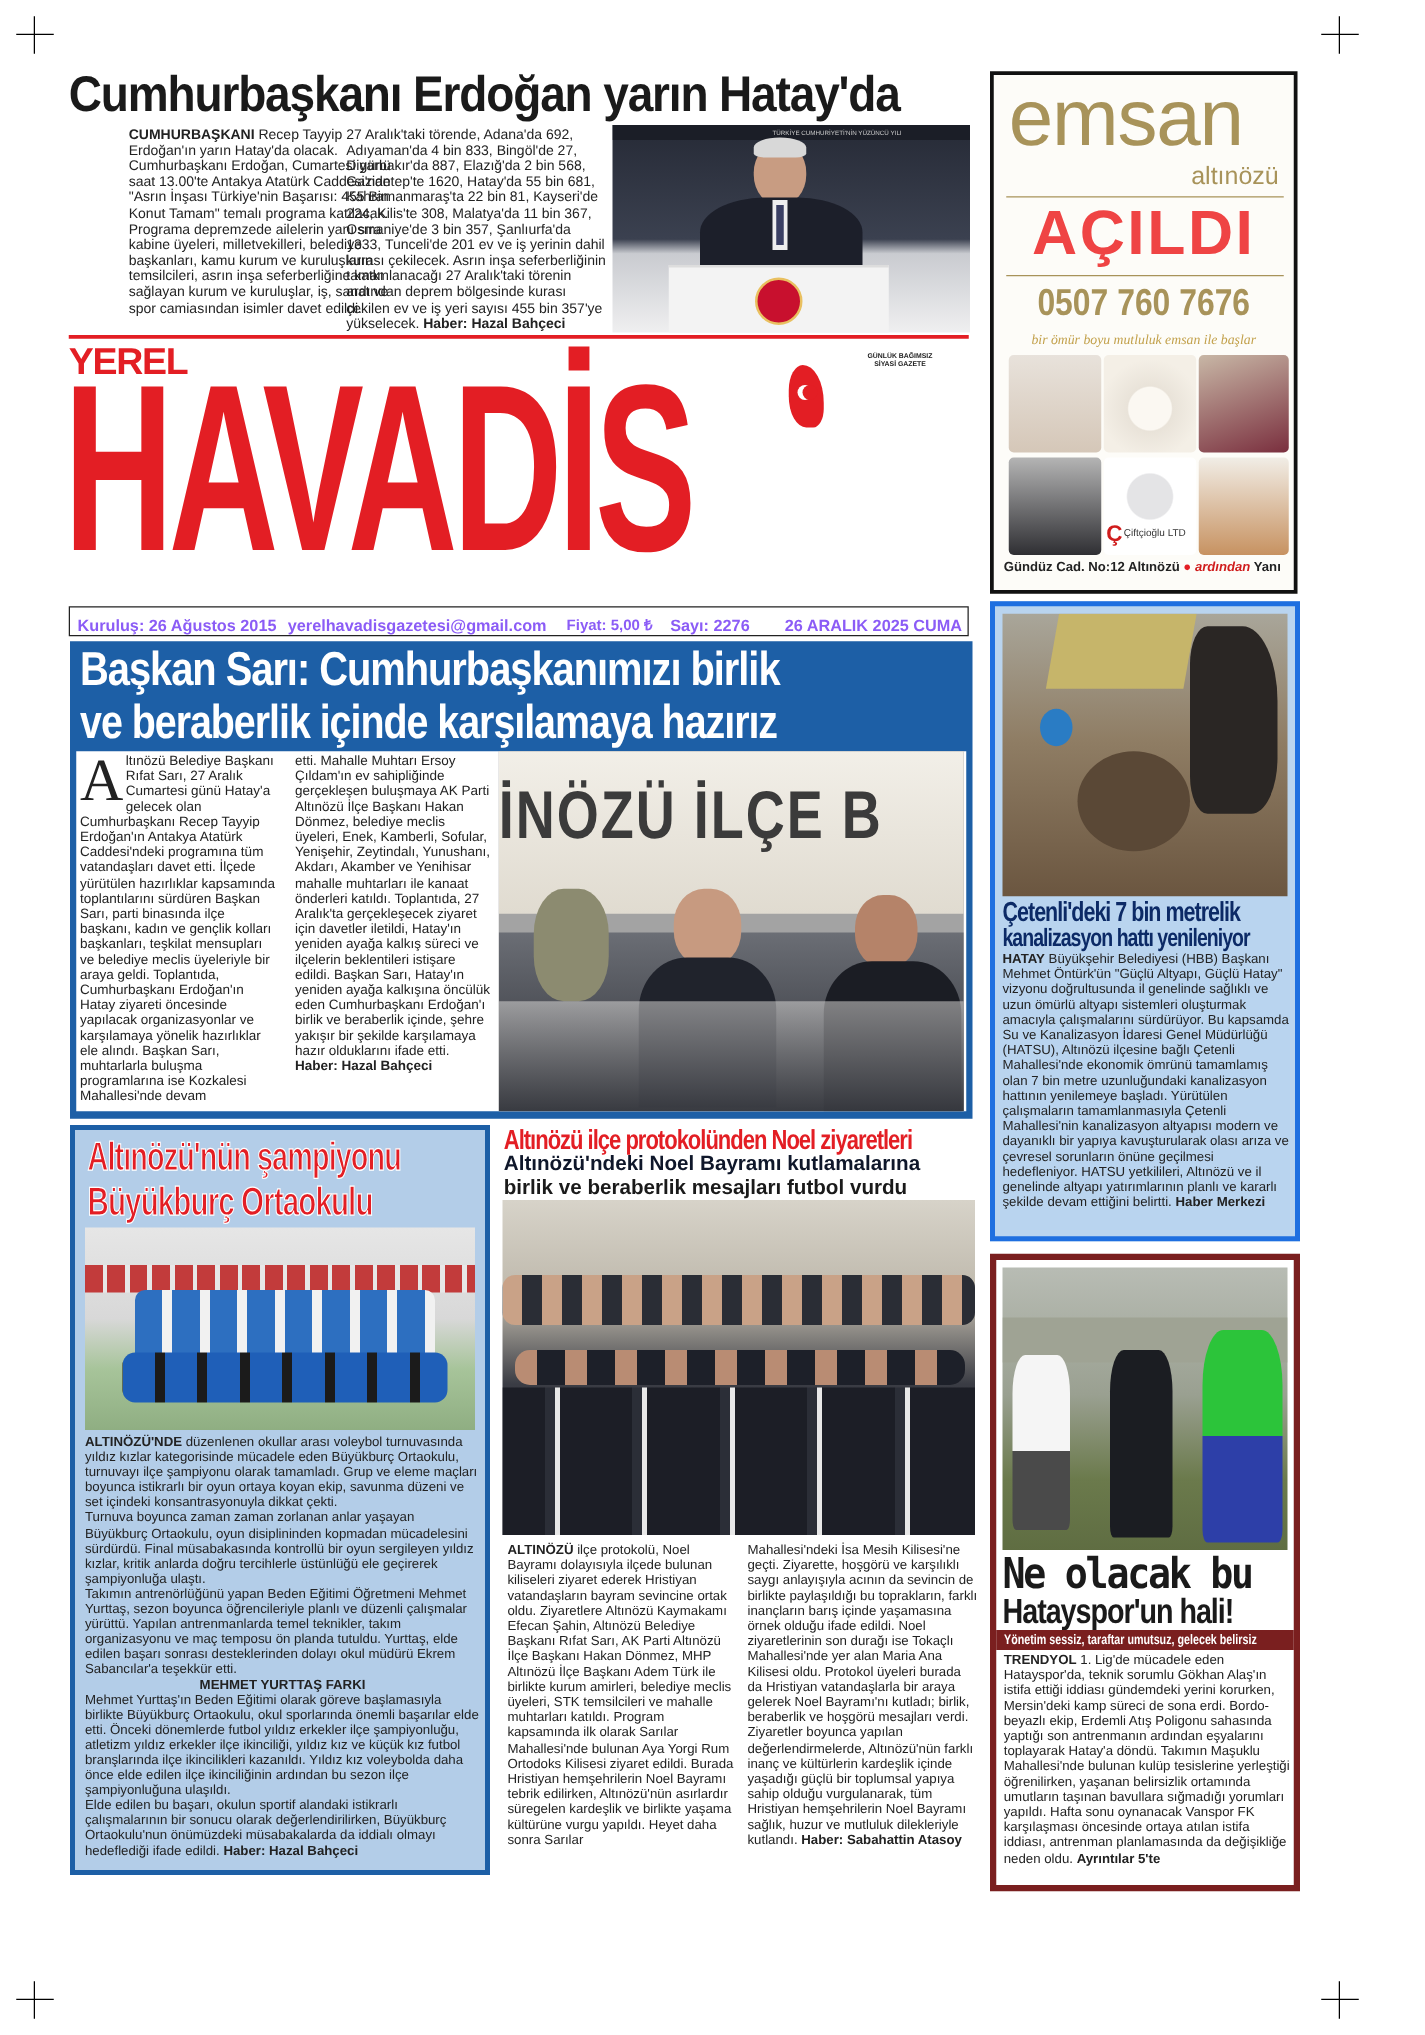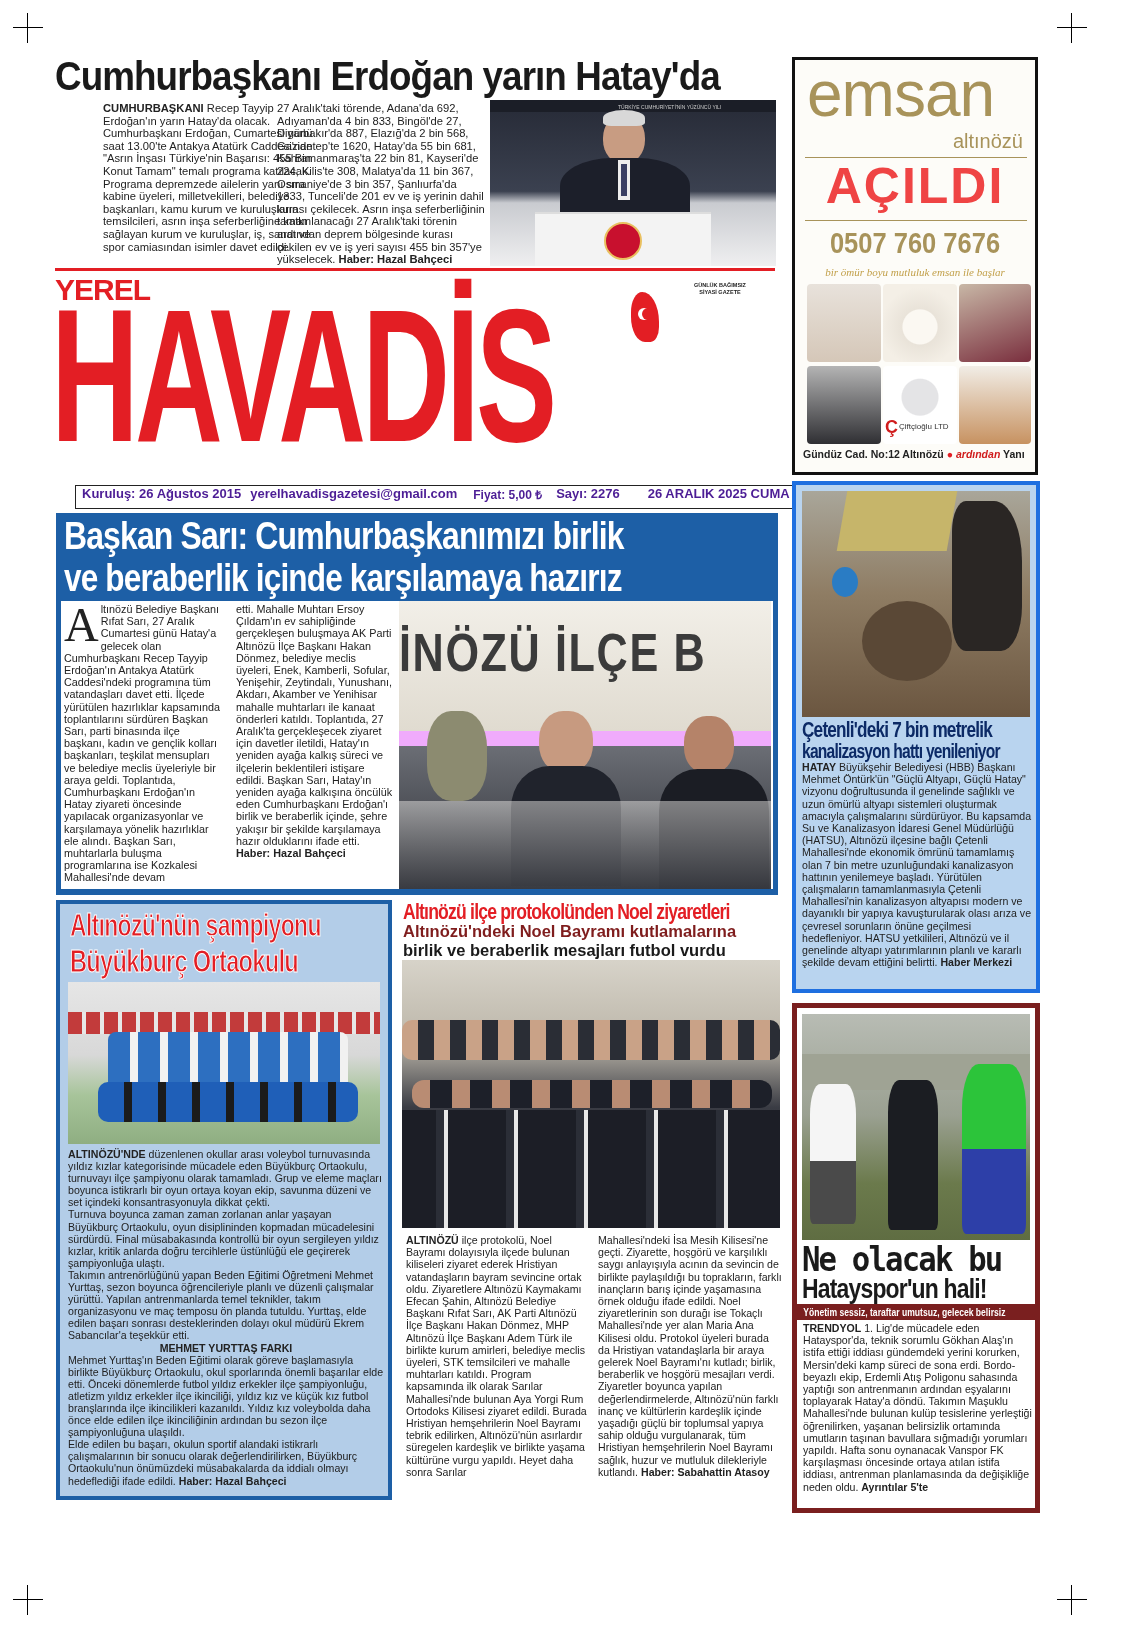--- a/index.html
+++ b/index.html
@@ -8,21 +8,21 @@
 .abs{position:absolute;}
 .crop{position:absolute;width:30px;height:30px;}
 .crop:before,.crop:after{content:"";position:absolute;background:#000;}
 .crop:before{left:14px;top:0;width:1px;height:30px;}
 .crop:after{top:14px;left:0;height:1px;width:30px;}
 .hl-main{font-family:"Liberation Sans",sans-serif;font-weight:900;font-stretch:condensed;letter-spacing:-1px;transform-origin:left top;white-space:nowrap;}
 .body-text{font-size:11.2px;line-height:12.6px;color:#222;}
 .body-text b{font-weight:bold;}
 .col{position:absolute;}
 .photo{position:absolute;overflow:hidden;}
-.masthead-bar{position:absolute;border:1.5px solid #222;display:flex;align-items:flex-start;font-size:13px;font-weight:bold;color:#4c1d95;font-family:"Liberation Sans Narrow","Liberation Sans",sans-serif;margin-left:20px;}
+.masthead-bar{position:absolute;border:1.5px solid #222;display:flex;align-items:flex-end;font-size:13px;font-weight:bold;color:#8b5cf6;font-family:"Liberation Sans Narrow","Liberation Sans",sans-serif;}
 </style>
 </head>
 <body>
 
 <div class="crop" style="left:13px;top:13px;"></div>
 <div class="crop" style="left:1057px;top:13px;"></div>
 <div class="crop" style="left:13px;top:1585px;"></div>
 <div class="crop" style="left:1057px;top:1585px;"></div>
 
 <div class="abs" style="left:55px;top:54px;width:725px;height:220px;">
@@ -107,21 +107,21 @@
 
   <div class="abs" style="left:5px;top:88px;width:712px;height:288px;background:#fff;"></div>
 
   <div class="col body-text" style="left:8px;top:90px;width:158px;font-size:10.8px;line-height:12.2px;">
     <span style="float:left;font-size:48px;line-height:40px;font-family:'Liberation Serif',serif;margin-right:2px;margin-top:2px;">A</span><span>ltınözü Belediye Başkanı Rıfat Sarı, 27 Aralık Cumartesi günü Hatay'a gelecek olan Cumhurbaşkanı Recep Tayyip Erdoğan'ın Antakya Atatürk Caddesi'ndeki programına tüm vatandaşları davet etti. İlçede yürütülen hazırlıklar kapsamında toplantılarını sürdüren Başkan Sarı, parti binasında ilçe başkanı, kadın ve gençlik kolları başkanları, teşkilat mensupları ve belediye meclis üyeleriyle bir araya geldi. Toplantıda, Cumhurbaşkanı Erdoğan'ın Hatay ziyareti öncesinde yapılacak organizasyonlar ve karşılamaya yönelik hazırlıklar ele alındı. Başkan Sarı, muhtarlarla buluşma programlarına ise Kozkalesi Mahallesi'nde devam</span>
   </div>
   <div class="col body-text" style="left:180px;top:90px;width:157px;font-size:10.8px;line-height:12.2px;">
     <span>etti. Mahalle Muhtarı Ersoy Çıldam'ın ev sahipliğinde gerçekleşen buluşmaya AK Parti Altınözü İlçe Başkanı Hakan Dönmez, belediye meclis üyeleri, Enek, Kamberli, Sofular, Yenişehir, Zeytindalı, Yunushanı, Akdarı, Akamber ve Yenihisar mahalle muhtarları ile kanaat önderleri katıldı. Toplantıda, 27 Aralık'ta gerçekleşecek ziyaret için davetler iletildi, Hatay'ın yeniden ayağa kalkış süreci ve ilçelerin beklentileri istişare edildi. Başkan Sarı, Hatay'ın yeniden ayağa kalkışına öncülük eden Cumhurbaşkanı Erdoğan'ı birlik ve beraberlik içinde, şehre yakışır bir şekilde karşılamaya hazır olduklarını ifade etti.</span> <b>Haber: Hazal Bahçeci</b>
   </div>
 
-  <div class="photo" style="left:343px;top:88px;width:372px;height:288px;background:#f0abfc;">
+  <div class="photo" style="left:343px;top:88px;width:372px;height:288px;background:#a3a3a3;">
     <div class="abs" style="left:0;top:0;width:100%;height:130px;background:linear-gradient(180deg,#f2efe8,#e0dbd0);"></div>
     <div class="abs" style="left:0;top:20px;font-size:54px;font-weight:900;color:#3b3b3b;letter-spacing:2px;white-space:nowrap;transform:scaleX(0.8);transform-origin:left top;">İNÖZÜ İLÇE B</div>
     <div class="abs" style="left:0;top:145px;width:100%;height:143px;background:linear-gradient(180deg,#6b6e75,#2a2c33);"></div>
     <div class="abs" style="left:28px;top:110px;width:60px;height:90px;border-radius:40%;background:#8c8b70;"></div>
     <div class="abs" style="left:140px;top:110px;width:54px;height:62px;border-radius:45%;background:#c79a80;"></div>
     <div class="abs" style="left:112px;top:165px;width:110px;height:120px;border-radius:35% 35% 0 0;background:#20232c;"></div>
     <div class="abs" style="left:285px;top:115px;width:50px;height:58px;border-radius:45%;background:#b58369;"></div>
     <div class="abs" style="left:260px;top:168px;width:110px;height:120px;border-radius:35% 35% 0 0;background:#1b1d24;"></div>
     <div class="abs" style="left:0;top:200px;width:100%;height:88px;background:linear-gradient(180deg,rgba(230,228,225,0.5),rgba(60,62,68,0.8));"></div>
   </div>
@@ -154,21 +154,21 @@
     <p>Turnuva boyunca zaman zaman zorlanan anlar yaşayan Büyükburç Ortaokulu, oyun disiplininden kopmadan mücadelesini sürdürdü. Final müsabakasında kontrollü bir oyun sergileyen yıldız kızlar, kritik anlarda doğru tercihlerle üstünlüğü ele geçirerek şampiyonluğa ulaştı.</p>
     <p>Takımın antrenörlüğünü yapan Beden Eğitimi Öğretmeni Mehmet Yurttaş, sezon boyunca öğrencileriyle planlı ve düzenli çalışmalar yürüttü. Yapılan antrenmanlarda temel teknikler, takım organizasyonu ve maç temposu ön planda tutuldu. Yurttaş, elde edilen başarı sonrası desteklerinden dolayı okul müdürü Ekrem Sabancılar'a teşekkür etti.</p>
     <p style="text-align:center;font-weight:bold;">MEHMET YURTTAŞ FARKI</p>
     <p>Mehmet Yurttaş'ın Beden Eğitimi olarak göreve başlamasıyla birlikte Büyükburç Ortaokulu, okul sporlarında önemli başarılar elde etti. Önceki dönemlerde futbol yıldız erkekler ilçe şampiyonluğu, atletizm yıldız erkekler ilçe ikinciliği, yıldız kız ve küçük kız futbol branşlarında ilçe ikincilikleri kazanıldı. Yıldız kız voleybolda daha önce elde edilen ilçe ikinciliğinin ardından bu sezon ilçe şampiyonluğuna ulaşıldı.</p>
     <p><span>Elde edilen bu başarı, okulun sportif alandaki istikrarlı çalışmalarının bir sonucu olarak değerlendirilirken, Büyükburç Ortaokulu'nun önümüzdeki müsabakalarda da iddialı olmayı hedeflediği ifade edildi.</span> <b>Haber: Hazal Bahçeci</b></p>
   </div>
 </div>
 
 <div class="abs" style="left:400px;top:898px;width:388px;height:615px;">
   <div class="abs hl-main" style="left:3px;top:2px;font-size:22px;line-height:24px;color:#e31e24;transform:scaleX(0.8);">Altınözü ilçe protokolünden Noel ziyaretleri</div>
-  <div class="abs" style="left:3px;top:24px;font-size:16.5px;font-weight:bold;color:#7f1d1d;white-space:nowrap;">Altınözü'ndeki Noel Bayramı kutlamalarına</div>
+  <div class="abs" style="left:3px;top:24px;font-size:16.5px;font-weight:bold;color:#0f172a;white-space:nowrap;">Altınözü'ndeki Noel Bayramı kutlamalarına</div>
   <div class="abs" style="left:3px;top:43px;font-size:16.5px;font-weight:bold;color:#1a1a1a;white-space:nowrap;">birlik ve beraberlik mesajları futbol vurdu</div>
   <div class="photo" style="left:2px;top:62px;width:378px;height:268px;background:linear-gradient(180deg,#d7d3c9 0%,#bdb7aa 30%,#3a3c44 55%,#1d1f26 100%);">
     <div class="abs" style="left:0;top:60px;width:100%;height:40px;background:repeating-linear-gradient(90deg,#c9a287 0 16px,#2a2d35 16px 32px);border-radius:10px;"></div>
     <div class="abs" style="left:10px;top:120px;width:360px;height:28px;background:repeating-linear-gradient(90deg,#b98c73 0 18px,#1d2029 18px 40px);border-radius:12px;"></div>
     <div class="abs" style="left:0;top:150px;width:100%;height:118px;background:repeating-linear-gradient(90deg,#1c1e26 0 34px,#2b2e37 34px 42px,#e8e8e8 42px 46px,#1c1e26 46px 70px);"></div>
   </div>
   <div class="col body-text" style="left:6px;top:336px;width:184px;font-size:10.6px;line-height:12.2px;">
     <b>ALTINÖZÜ</b><span> ilçe protokolü, Noel Bayramı dolayısıyla ilçede bulunan kiliseleri ziyaret ederek Hristiyan vatandaşların bayram sevincine ortak oldu. Ziyaretlere Altınözü Kaymakamı Efecan Şahin, Altınözü Belediye Başkanı Rıfat Sarı, AK Parti Altınözü İlçe Başkanı Hakan Dönmez, MHP Altınözü İlçe Başkanı Adem Türk ile birlikte kurum amirleri, belediye meclis üyeleri, STK temsilcileri ve mahalle muhtarları katıldı. Program kapsamında ilk olarak Sarılar Mahallesi'nde bulunan Aya Yorgi Rum Ortodoks Kilisesi ziyaret edildi. Burada Hristiyan hemşehrilerin Noel Bayramı tebrik edilirken, Altınözü'nün asırlardır süregelen kardeşlik ve birlikte yaşama kültürüne vurgu yapıldı. Heyet daha sonra Sarılar</span>
   </div>
   <div class="col body-text" style="left:198px;top:336px;width:184px;font-size:10.6px;line-height:12.2px;">

